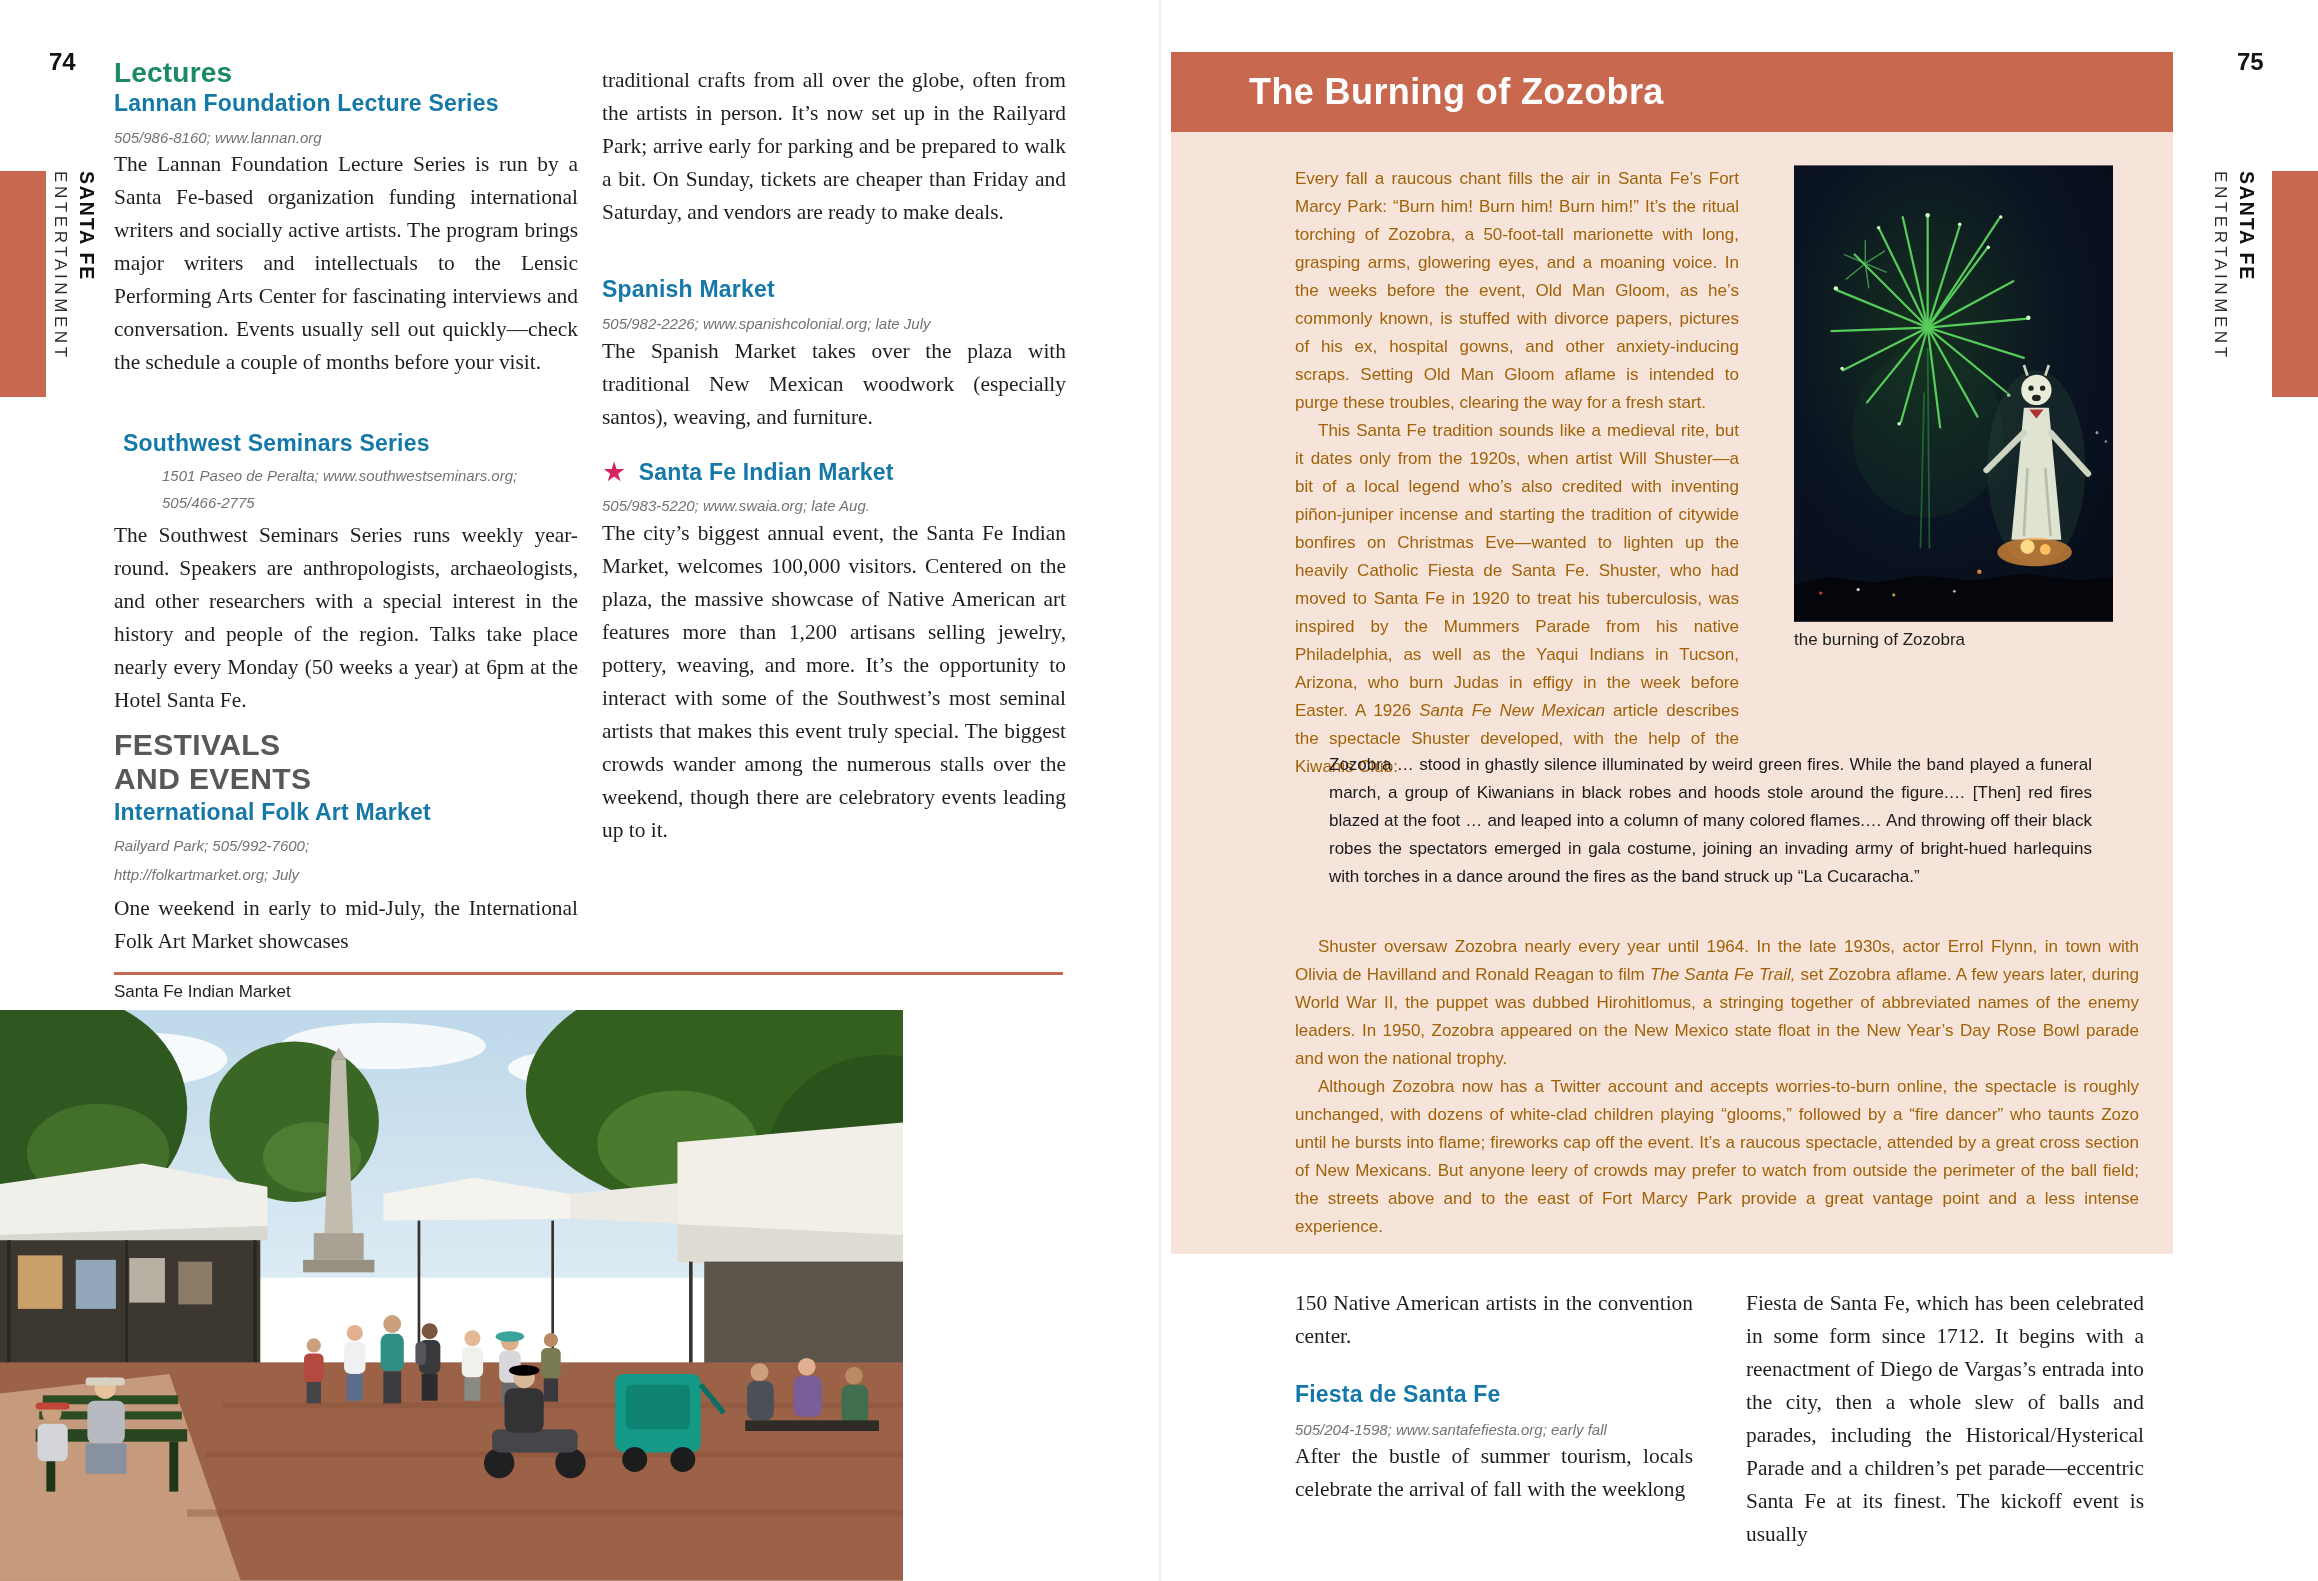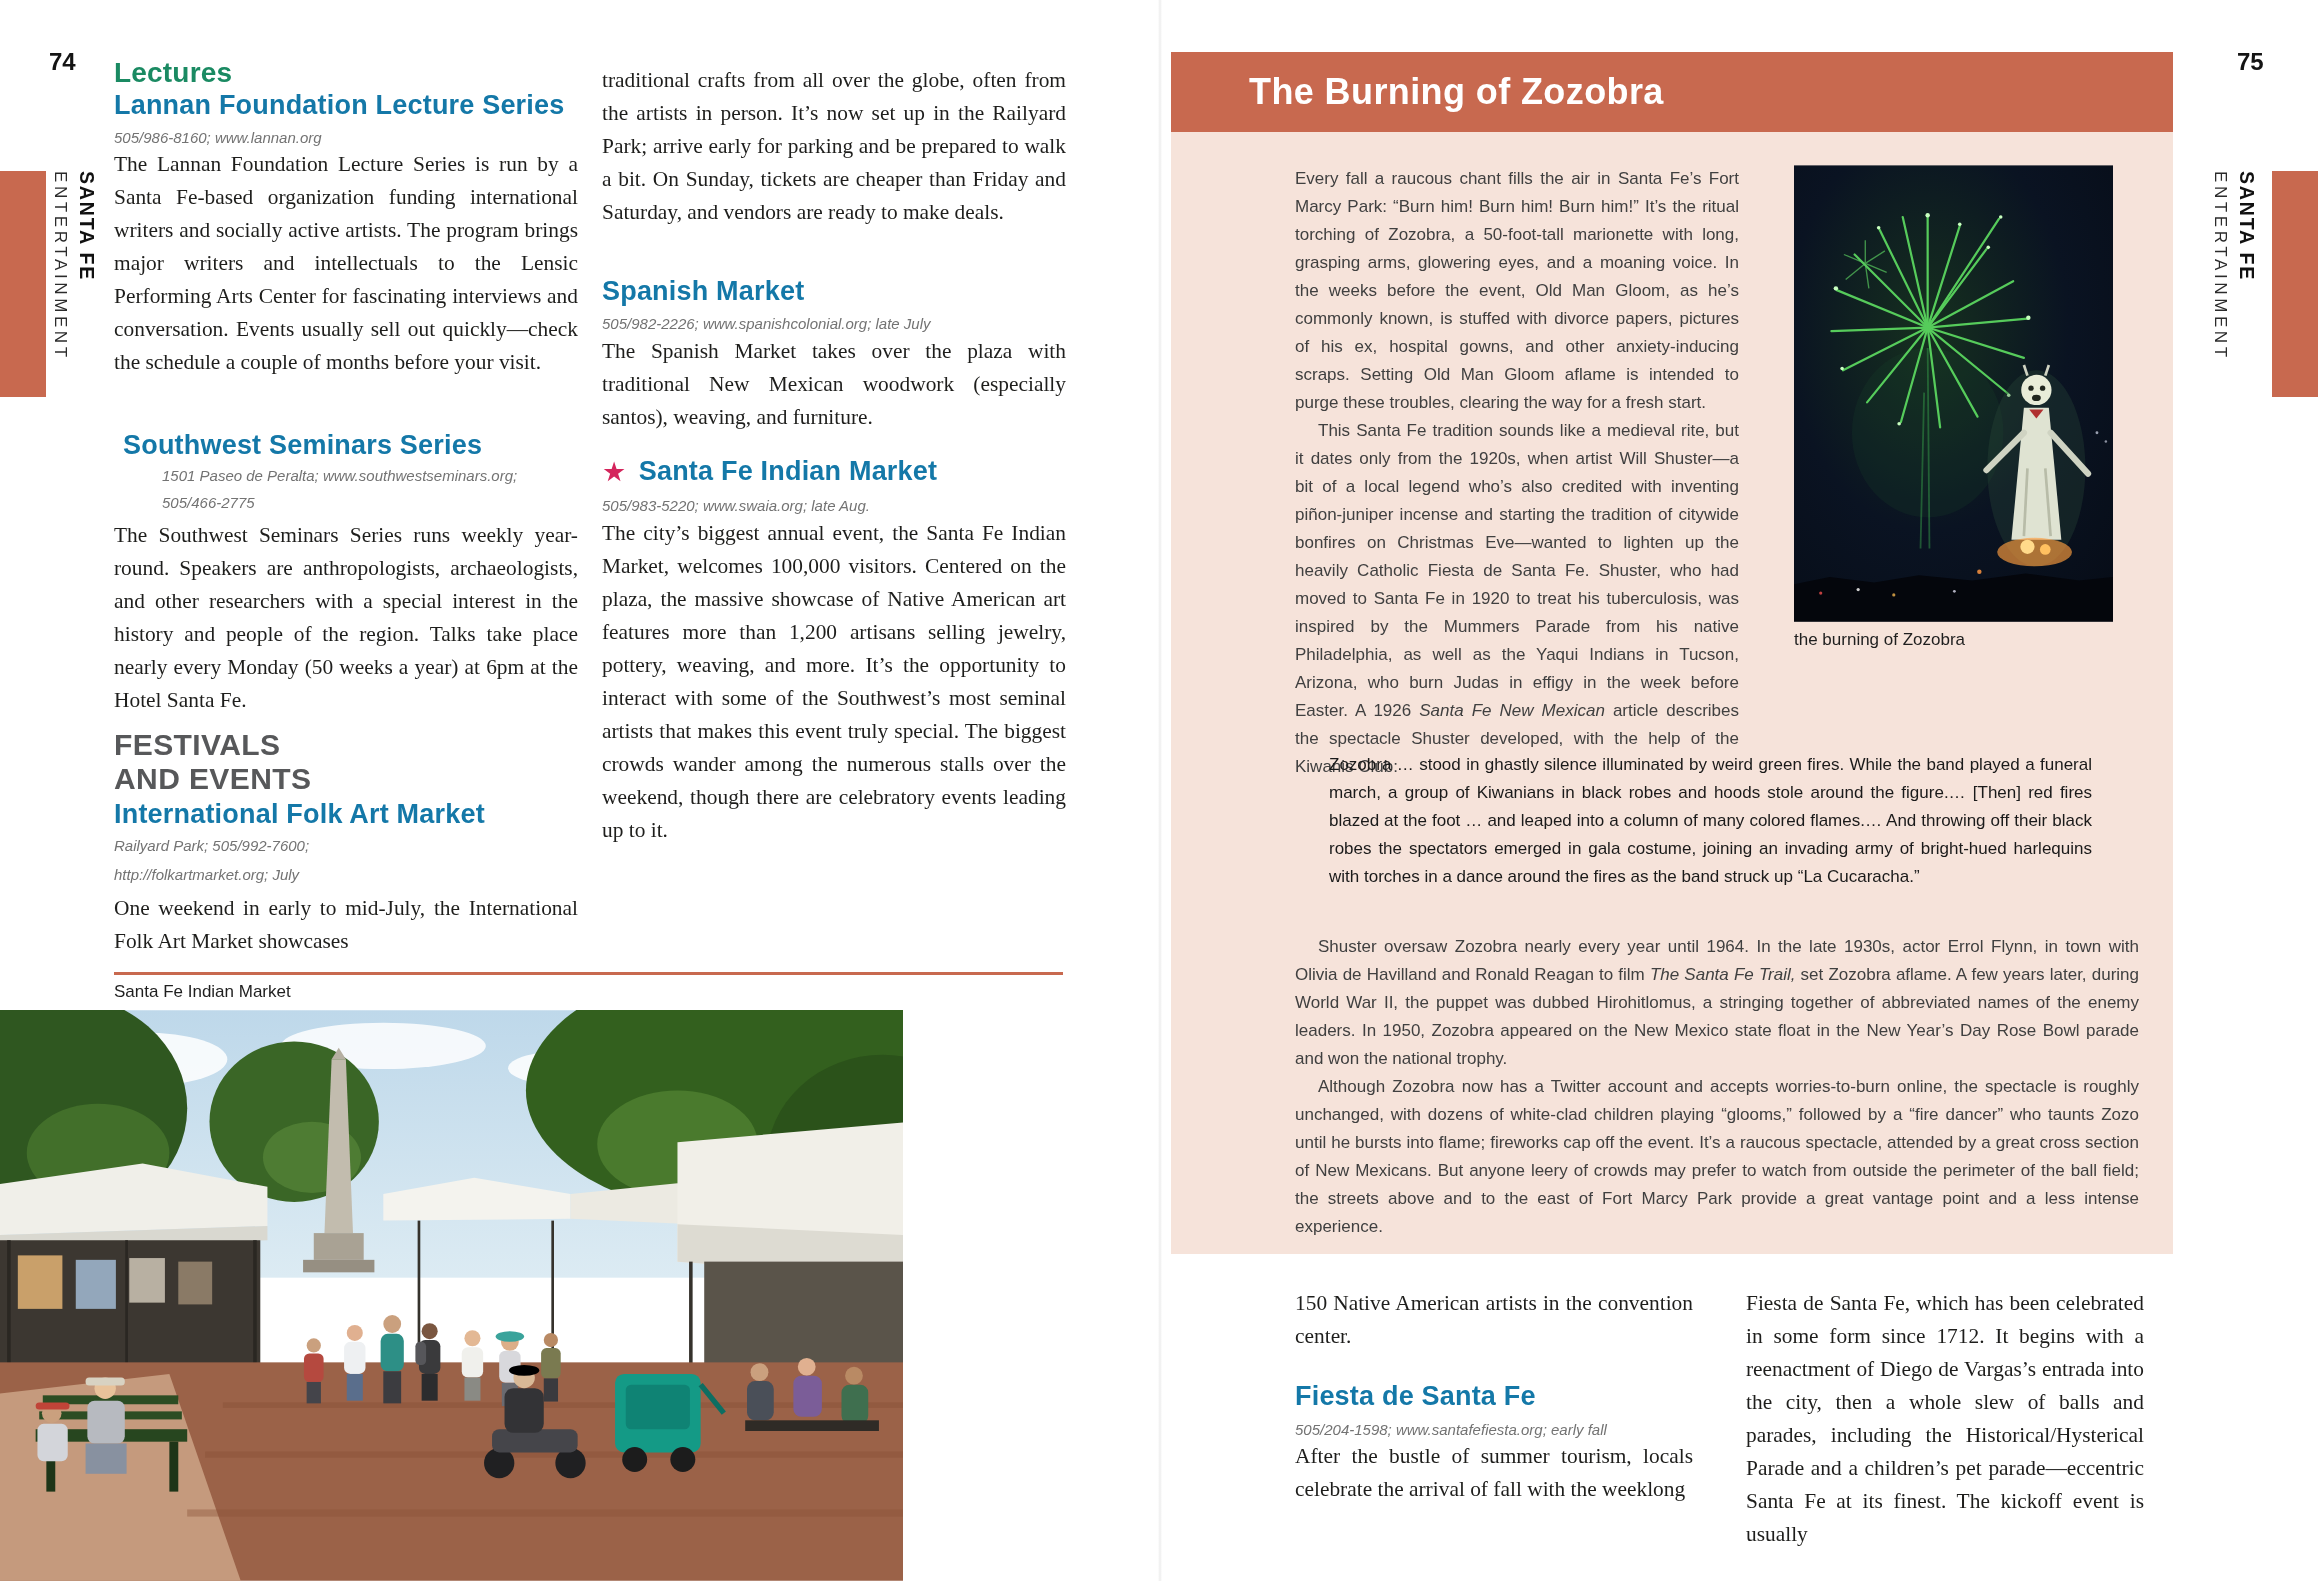--- a/index.html
+++ b/index.html
@@ -6,37 +6,37 @@
   #spread{position:relative;width:2319px;height:1581px;background:#ffffff;overflow:hidden;
           font-family:"Liberation Sans",sans-serif;color:#1d1d1b;}
   .abs{position:absolute;}
   
   .pagenum{font-size:24px;font-weight:bold;color:#141414;}
   .serifbody{font-family:"Liberation Serif",serif;font-size:21.4px;line-height:33px;
              text-align:justify;color:#1e1e1c;hyphens:auto;}
   .serifbody p{margin:0;}
   .serifbody p.indent{text-indent:27px;}
   .h-green{font-size:28px;font-weight:bold;color:#1a8a62;letter-spacing:0.2px;}
-  .h-blue{font-size:27px;font-weight:bold;color:#1478a8;letter-spacing:0.2px;}
+  .h-blue{font-size:23px;font-weight:bold;color:#1478a8;letter-spacing:0.2px;}
   .h-gray{font-size:30px;line-height:34px;font-weight:bold;color:#57585a;letter-spacing:0.4px;}
   .details{font-style:italic;font-size:15px;line-height:27px;color:#737373;}
   .caption{font-size:17px;color:#1f1f1f;}
   .star{color:#d4255c;font-size:27px;margin-right:12.5px;position:relative;top:0.9px;}
   .boldrun{font-weight:bold;font-family:"Liberation Sans",sans-serif;font-size:20.5px;}
   
   .tabbar{background:#c8694f;width:46px;height:226px;}
   .tabtext{writing-mode:vertical-rl;height:268px;}
   .tabtext .region{display:block;font-weight:bold;font-size:19.6px;letter-spacing:1.8px;color:#111;padding-left:3.6px;}
   .tabtext .section{display:block;font-size:17px;letter-spacing:3.6px;color:#2b2b2b;padding-right:1.8px;}
   
   #zz-banner{left:1171px;top:52px;width:1002px;height:80px;background:#c8694f;}
   #zz-banner .title{position:absolute;left:78px;top:0;line-height:80px;font-size:36px;
                     font-weight:bold;color:#ffffff;letter-spacing:0.4px;}
   #zz-box{left:1171px;top:132px;width:1002px;height:1122px;background:#f6e3da;}
-  .zztext{font-size:17px;line-height:28px;text-align:justify;color:#404040;hyphens:auto;}
+  .zztext{font-size:17px;line-height:28px;text-align:justify;color:#a16207;hyphens:auto;}
   .zztext p{margin:0;}
   .zztext p.indent{text-indent:23px;}
   .zzquote{font-size:17px;line-height:28px;text-align:justify;color:#1a1a1a;}
   
   .caprule{height:2.7px;background:#c8694f;}
   .fold{left:1158px;top:0;width:3.6px;height:1581px;
         background:linear-gradient(90deg,rgba(0,0,0,0) 0%,rgba(0,0,0,.07) 50%,rgba(0,0,0,0) 100%);}
 </style>
 </head>
 <body>

